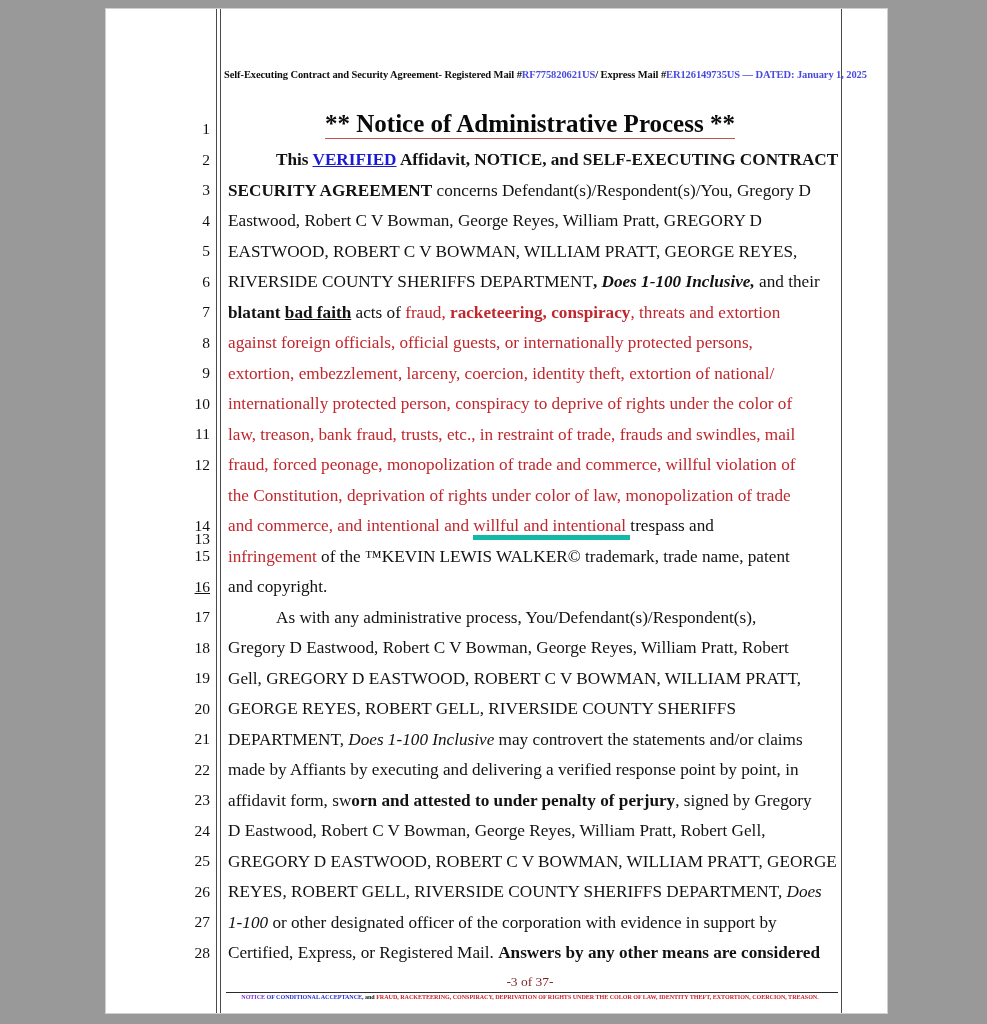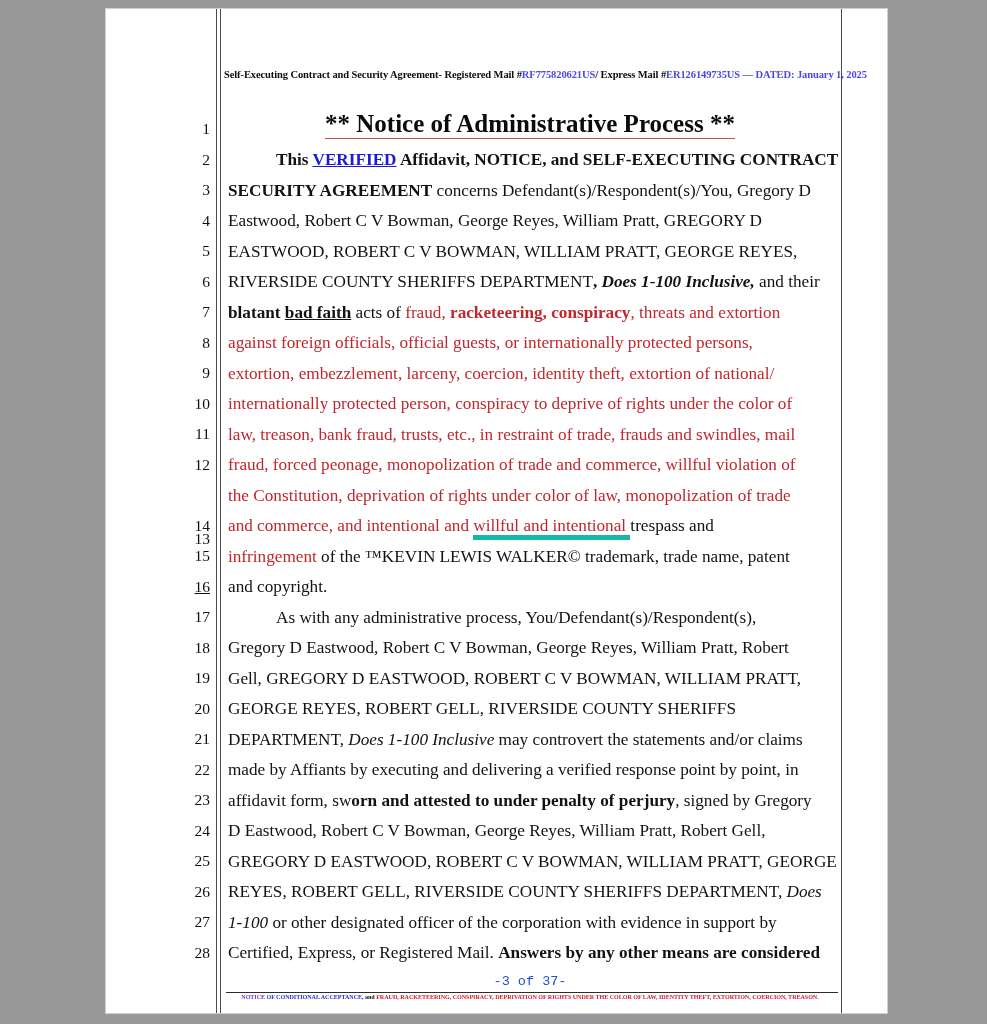--- a/index.html
+++ b/index.html
@@ -122,23 +122,23 @@
   .blu { color: #1b1bd6; }
   .u-red { border-bottom: 5px solid #14b8a6; }
 
   
   #footer-pageno {
     position: absolute;
     left: 0;
     top: 965px;
     width: 612px;
     text-align: center;
-    font-family: Liberation Mono, monospace;
+    font-family: Liberation Serif, serif;
     font-size: 13.5px;
-    color: #1d4ed8;
+    color: #7f1d1d;
   }
   #footer-rule {
     position: absolute;
     left: 2px;
     top: 983px;
     width: 612px;
     height: 0;
     border-top: 1px solid #2b2b2b;
   }
   #footer-note {

